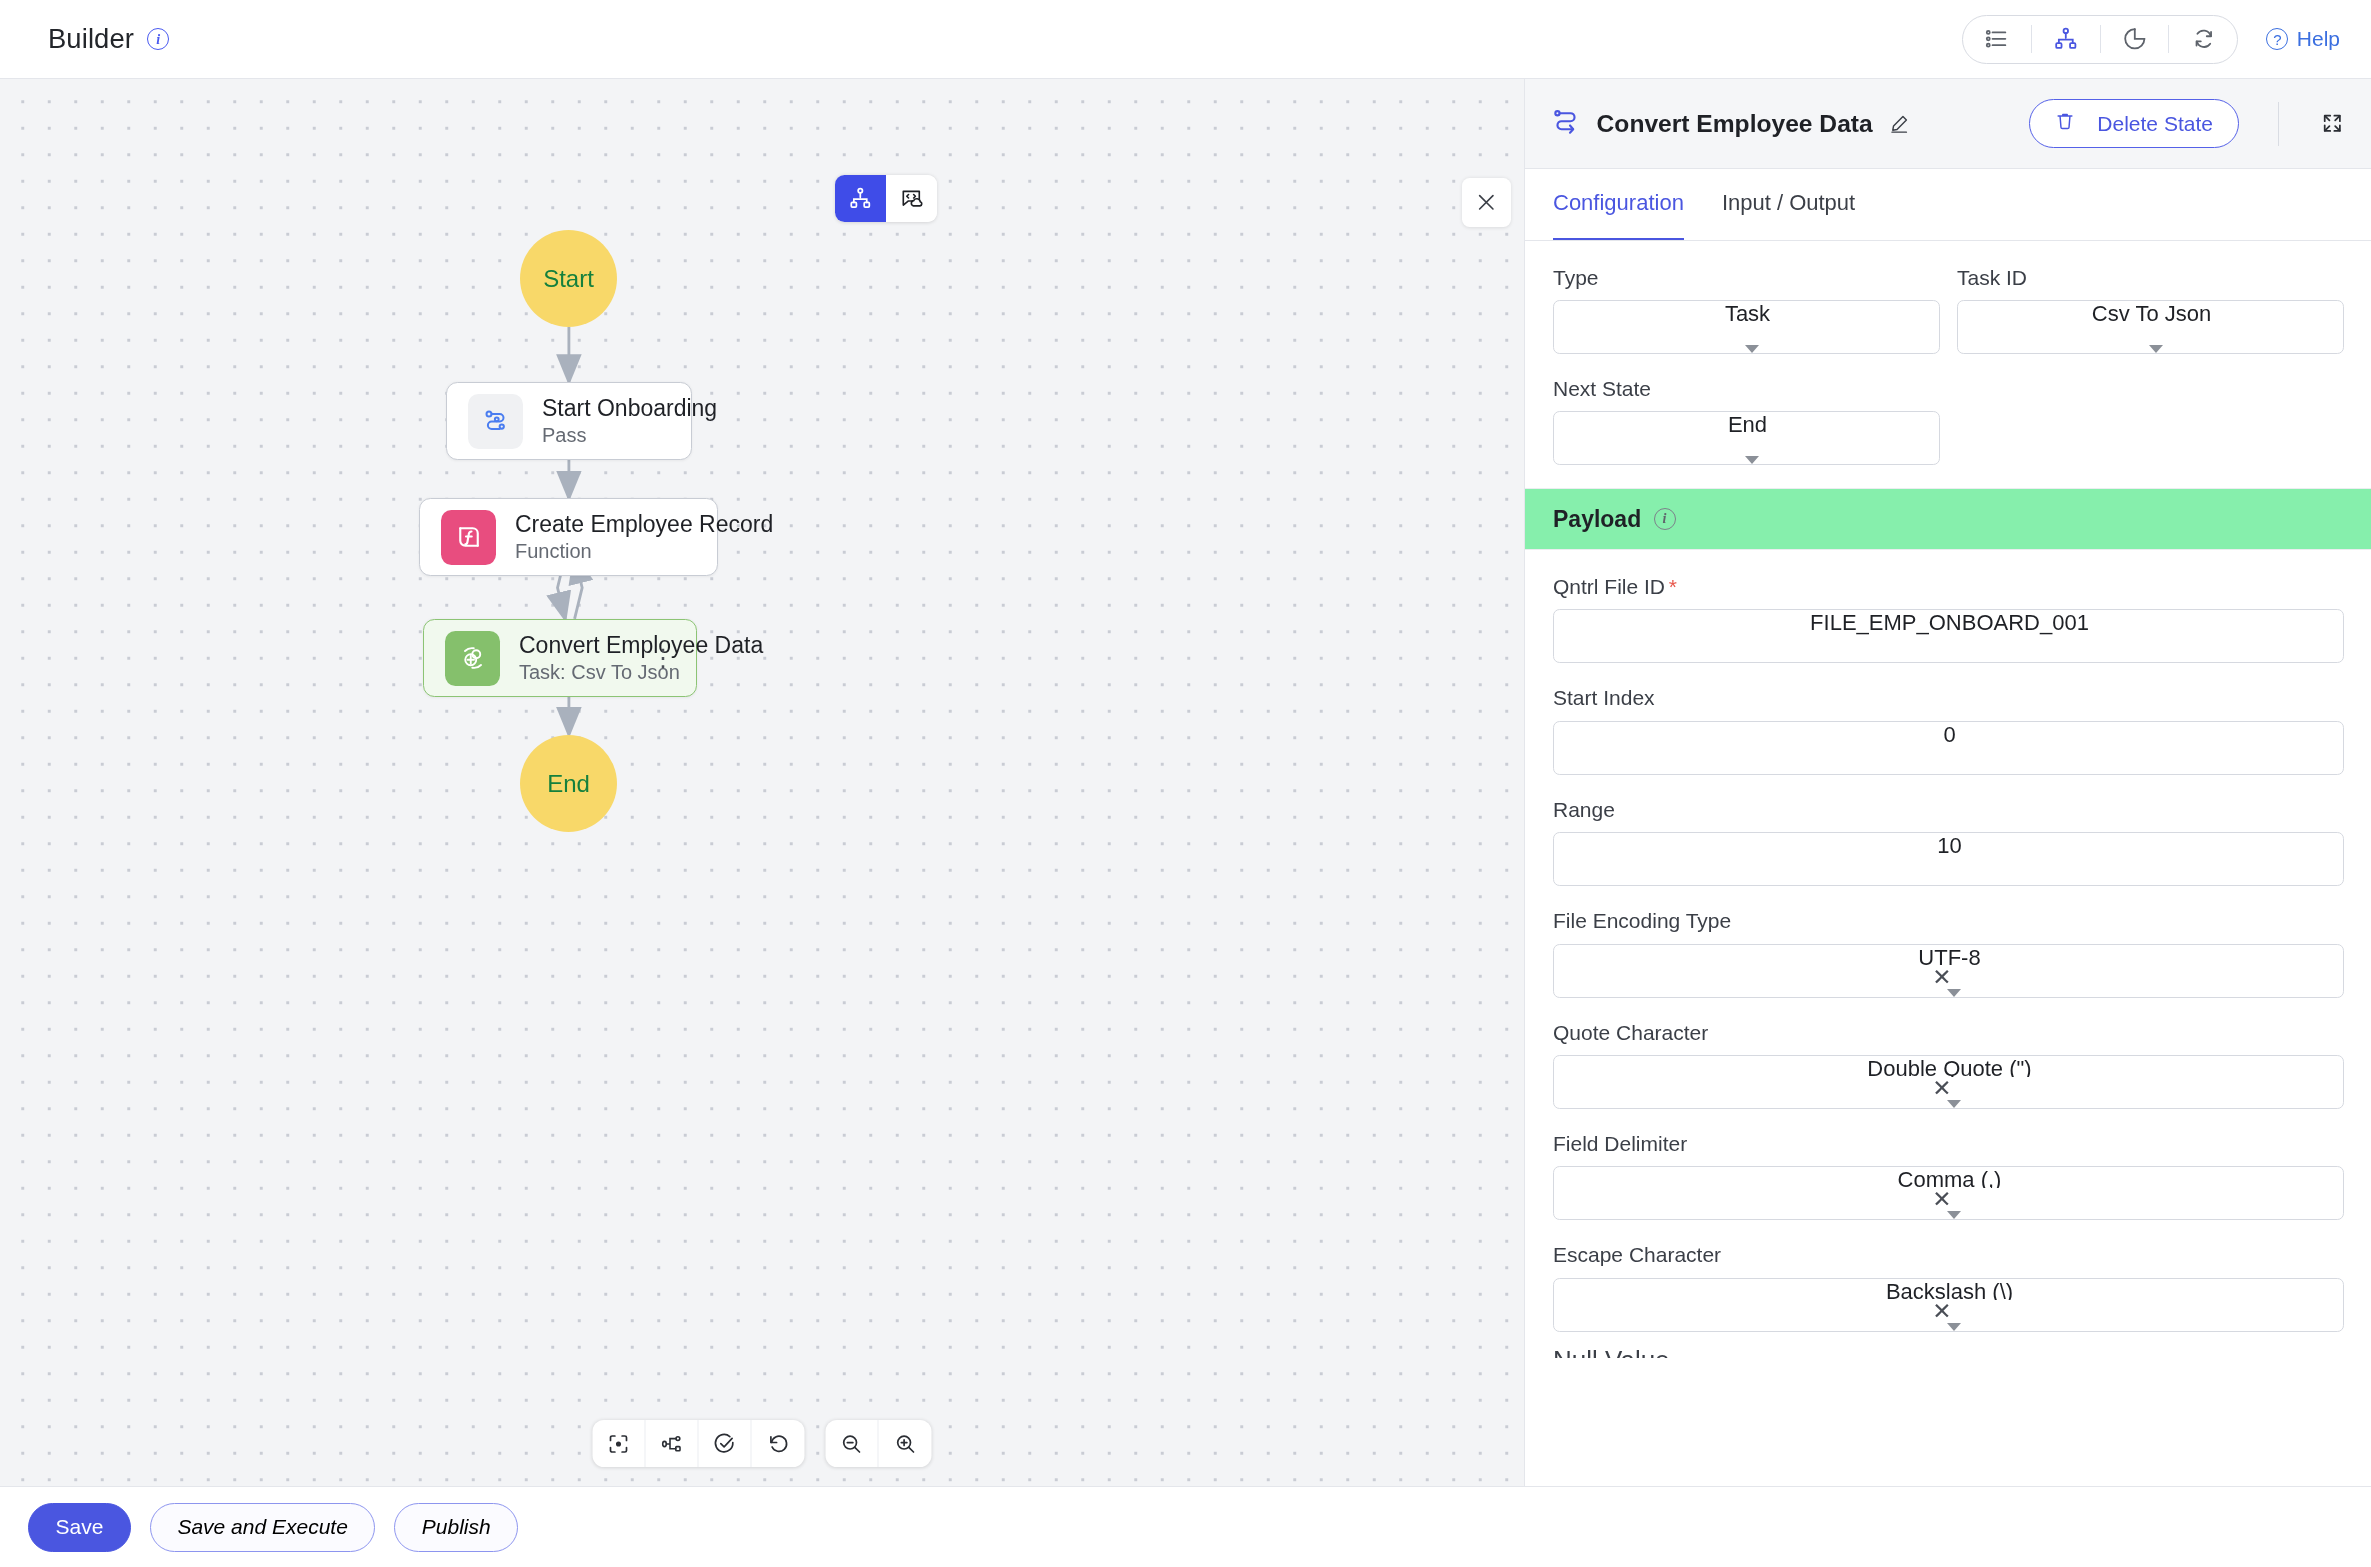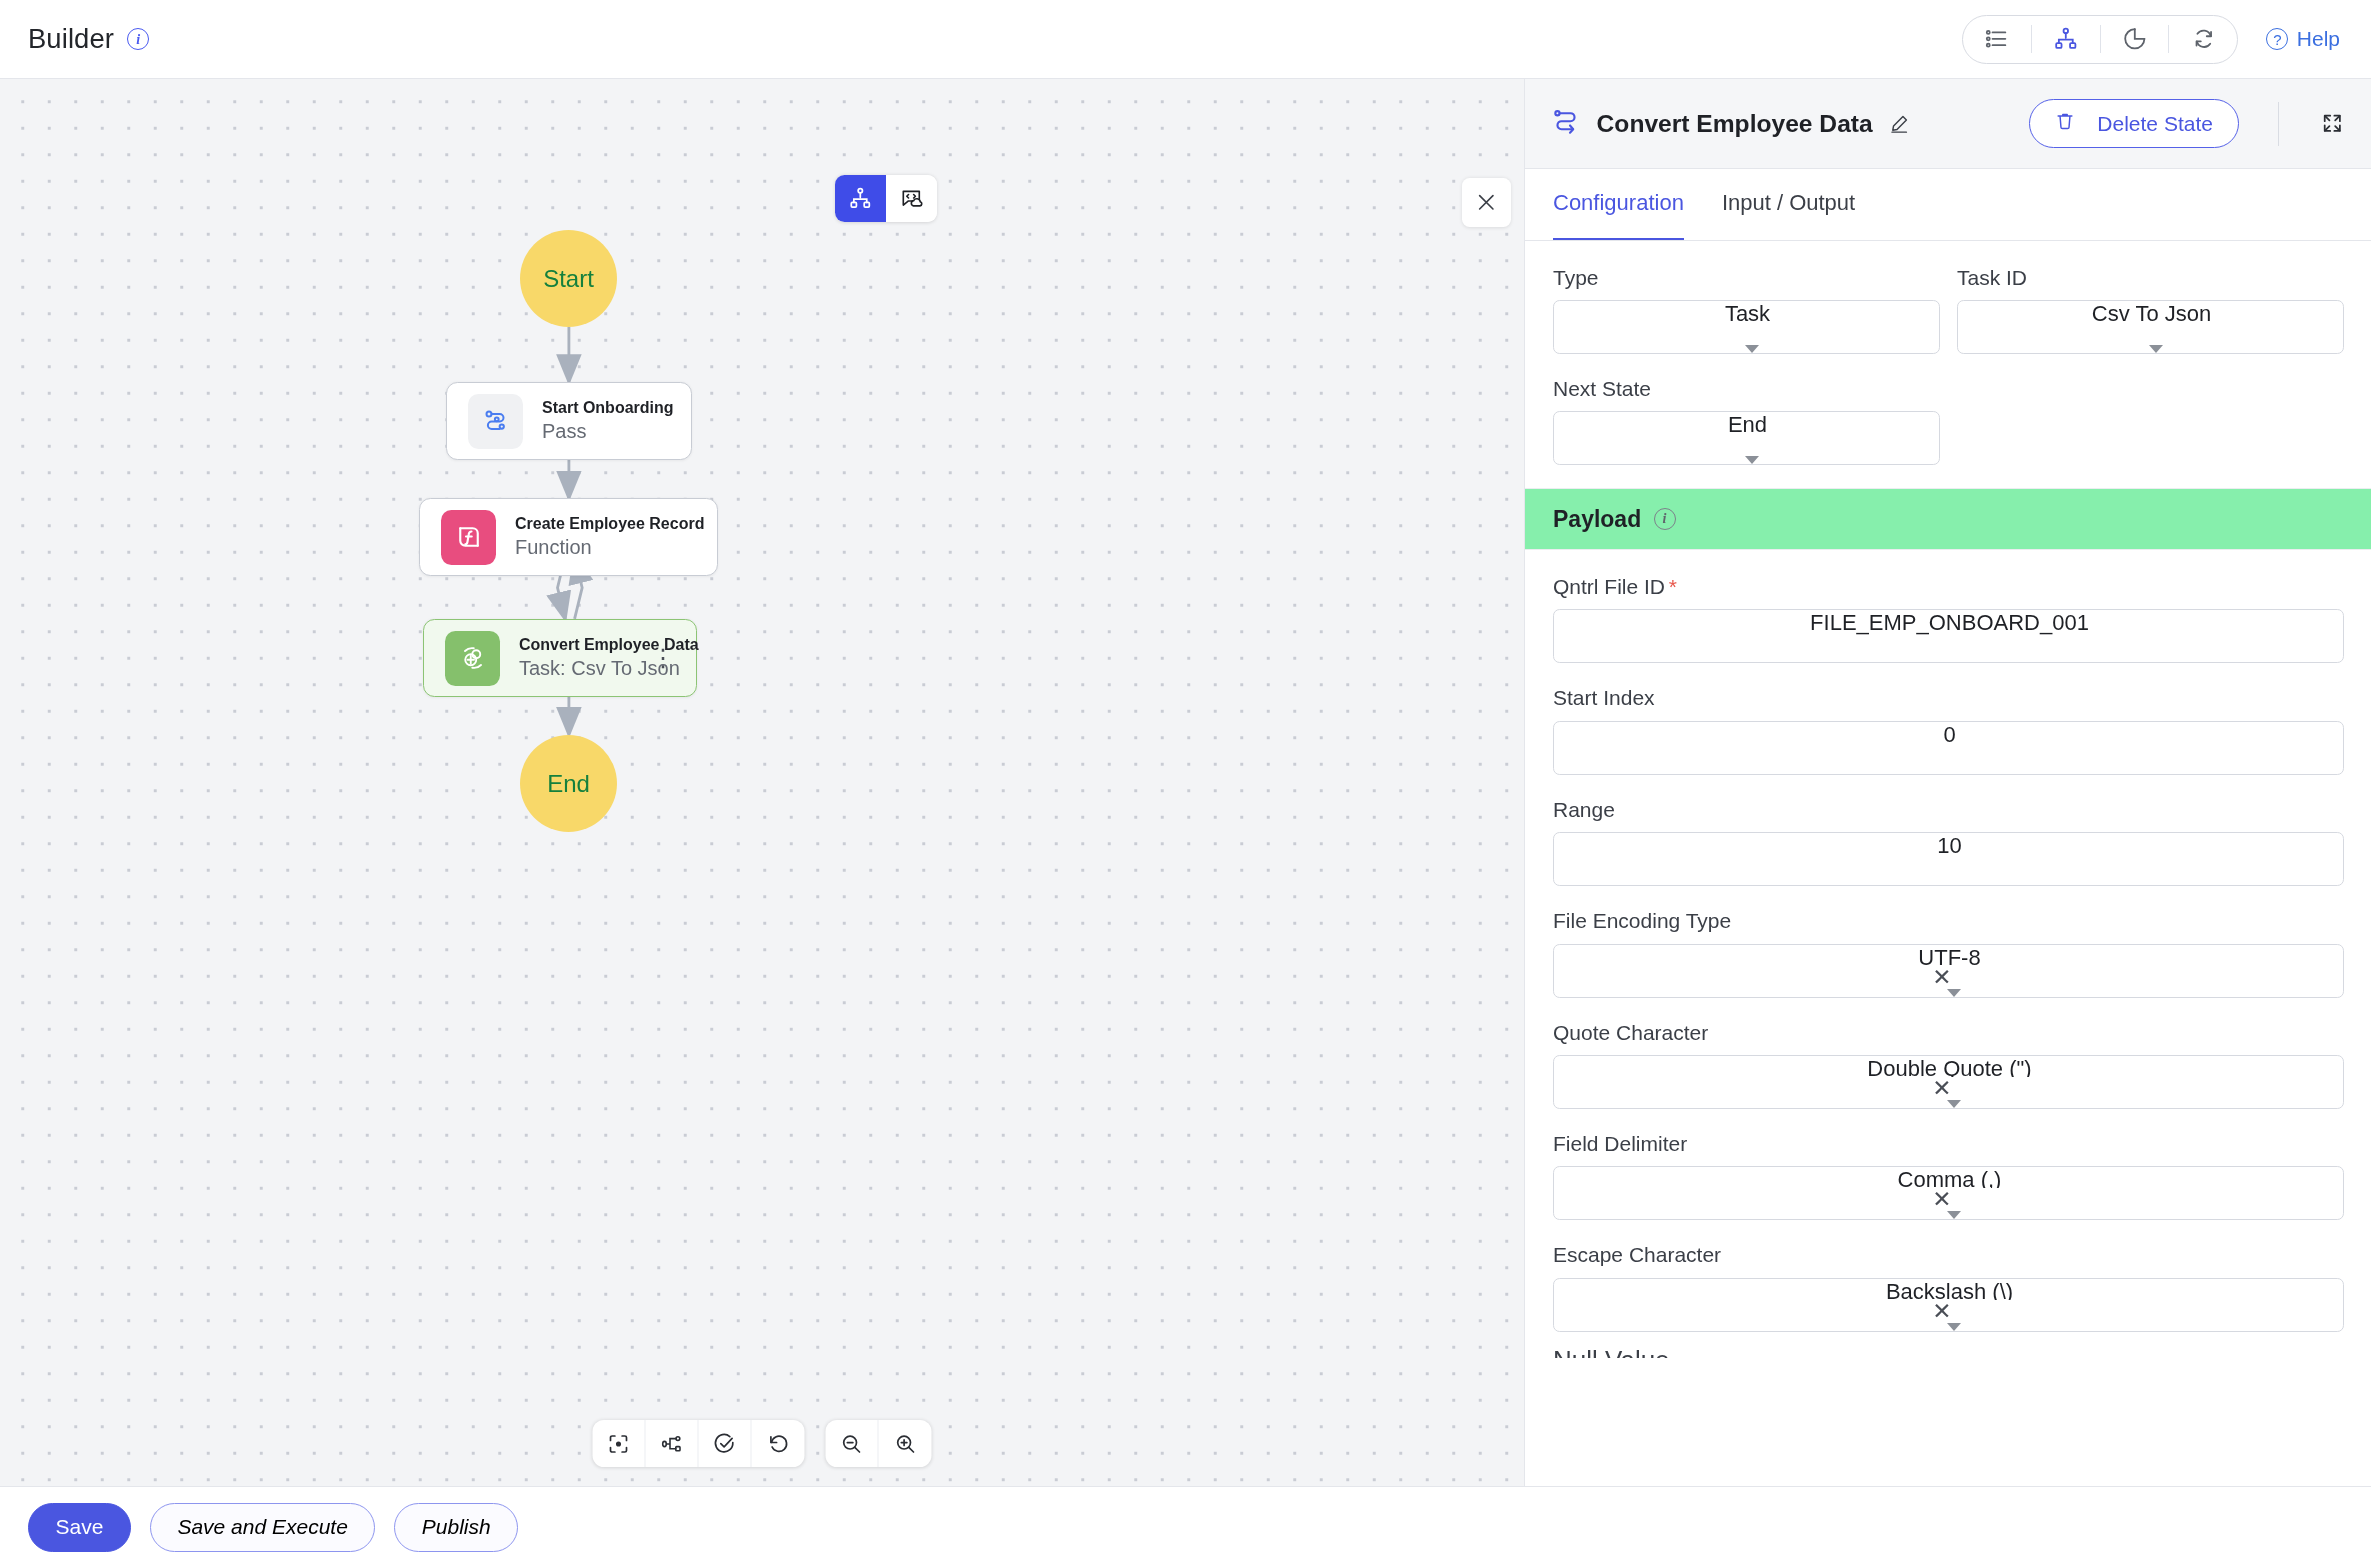--- a/index.html
+++ b/index.html
@@ -13,21 +13,21 @@
 
   
   .topbar {
     height: 79px; min-height: 79px;
     background: #ffffff;
     border-bottom: 0.9px solid #e4e6eb;
     display: flex; align-items: center;
     padding: 0 32px 0 28px;
   }
   .topbar-title {
-    font-size: 27.4px; color: #23262b; font-weight: 400; letter-spacing: 0.1px;
+    font-size: 27.4px; color: #23262b; font-weight: 400; letter-spacing: 0.1px; margin-left: 20px;
   }
   .info-circle {
     width: 22px; height: 22px; border-radius: 50%;
     border: 1.5px solid #4a5af0; color: #4a5af0;
     font-size: 14px; line-height: 19px; text-align: center;
     font-family: "Liberation Serif", serif; font-style: italic; font-weight: 700;
     display: inline-flex; align-items: center; justify-content: center;
     margin-left: 13.2px; flex: none;
   }
   .topbar-spacer { flex: 1; }
@@ -100,21 +100,21 @@
     background: #f1f9ee; border: 1.9px solid #8cc474;
   }
   .node-tile {
     width: 55px; height: 55px; border-radius: 10.4px; flex: none;
     display: flex; align-items: center; justify-content: center;
   }
   .tile-gray { background: #f0f1f3; }
   .tile-pink { background: #e84d7f; }
   .tile-green { background: #85c06c; }
   .node-text { display: flex; flex-direction: column; gap: 2.8px; min-width: 0; }
-  .node-title { font-size: 16px; color: #1f2126; font-weight: 700; white-space: nowrap; }
+  .node-title { font-size: 23px; color: #1f2126; font-weight: 400; white-space: nowrap; }
   .node-sub { font-size: 20px; color: #656a73; white-space: nowrap; }
   .node-menu {
     margin-left: auto; padding-left: 15px; color: #4a4e56; font-size: 24px;
     line-height: 11.4px; letter-spacing: 0; cursor: pointer; user-select: none;
   }
 
   .bottom-tools {
     position: absolute; left: 50%; transform: translateX(-50%); bottom: 19px;
     display: flex; gap: 21px; z-index: 5;
   }

